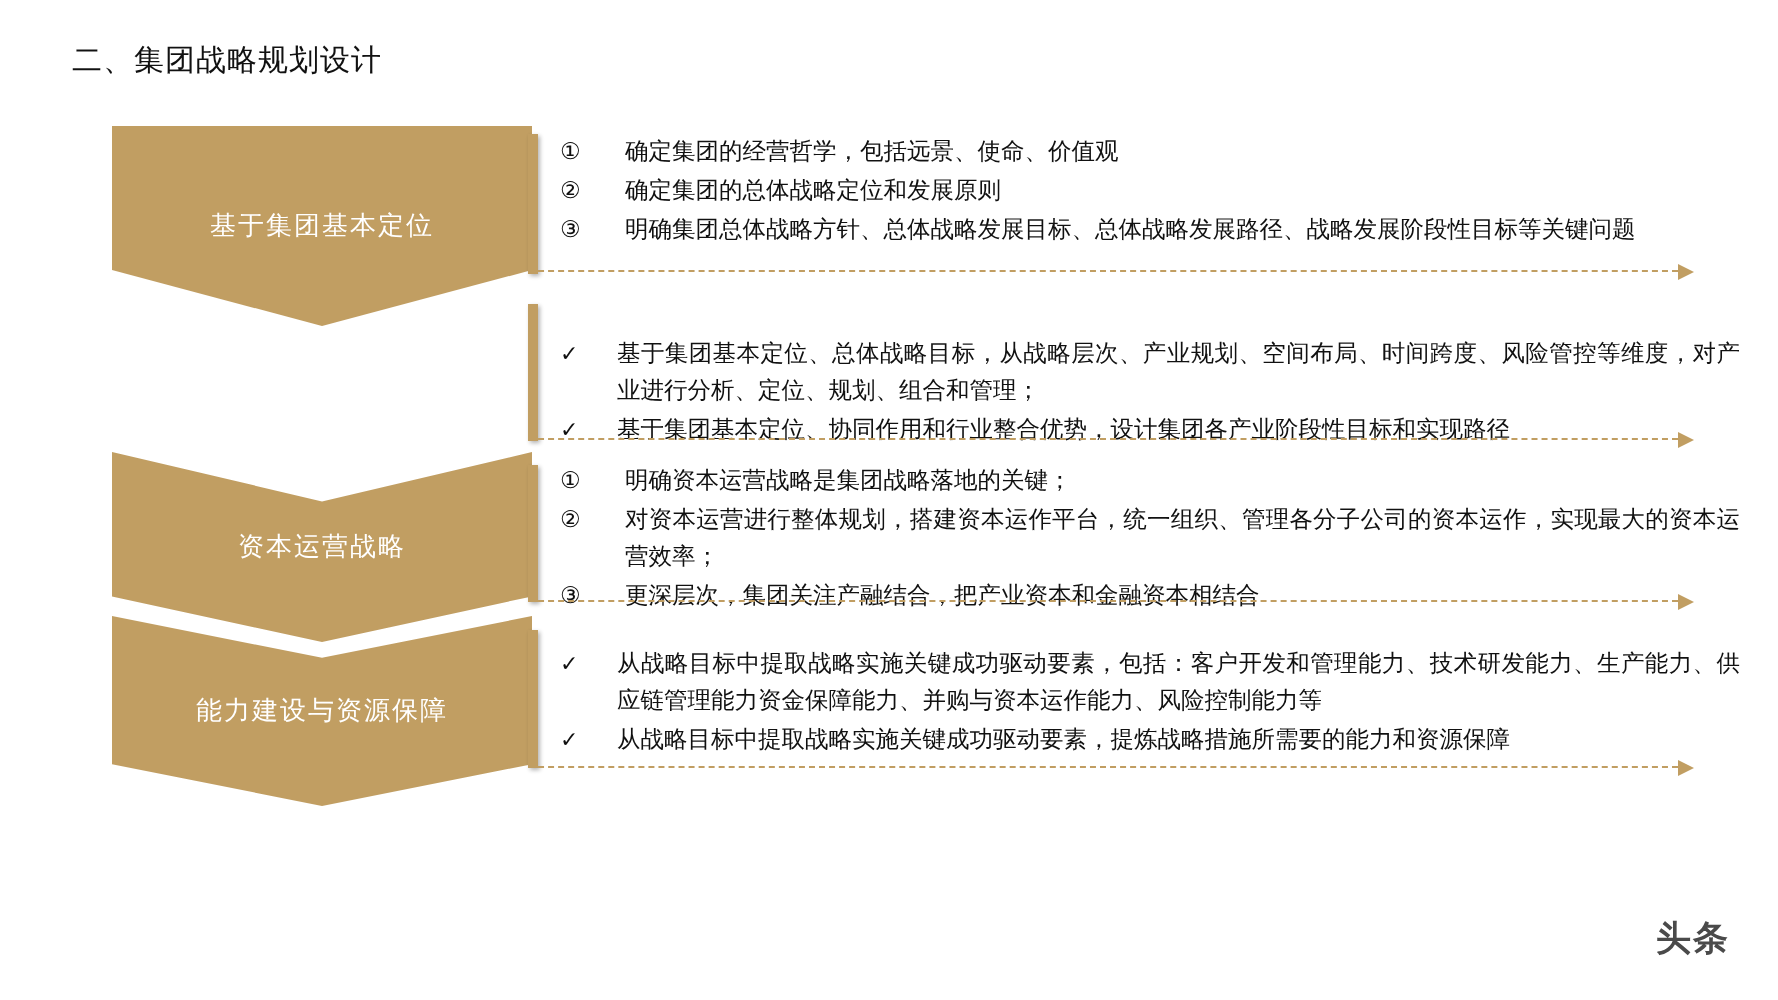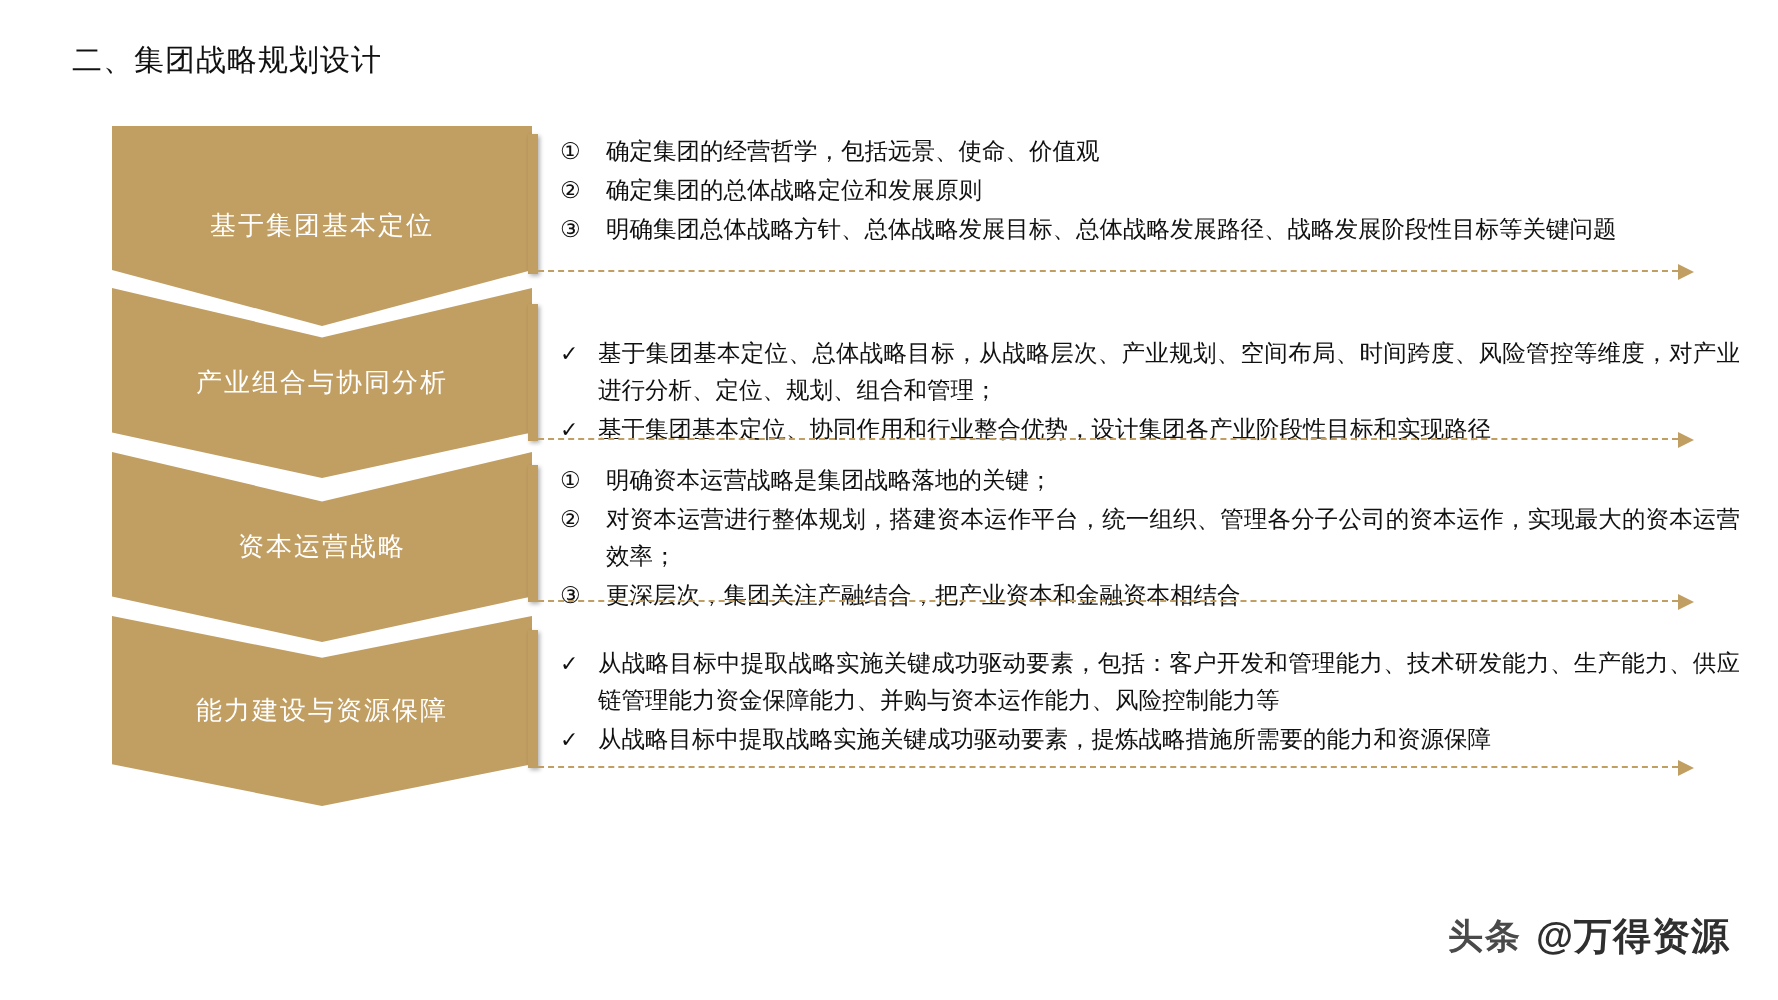--- a/index.html
+++ b/index.html
@@ -101,20 +101,21 @@
     line-height: 37px;
   }
   .bullet-marker.check {
     width: 38px;
     font-size: 22px;
   }
   .bullet-text {
     flex: 1 1 auto;
     text-align: justify;
     text-justify: inter-character;
+    margin-left: 19px;
   }
 
   
   .divider {
     position: absolute;
     left: 528px;
     width: 1150px;
     height: 2px;
     border-top: 2.5px dashed #c19e62;
   }
@@ -173,23 +174,20 @@
       <span class="bullet-marker">②</span>
       <span class="bullet-text">确定集团的总体战略定位和发展原则</span>
     </div>
     <div class="bullet">
       <span class="bullet-marker">③</span>
       <span class="bullet-text">明确集团总体战略方针、总体战略发展目标、总体战略发展路径、战略发展阶段性目标等关键问题</span>
     </div>
   </div>
   <div class="divider" style="top:270px;"></div>
 
-  <div class="chev mid" style="top:288px; height:190px;">
-    <span class="chev-label">产业组合与协同分析</span>
-  </div>
   <div class="accent-bar" style="left:528px; top:304px; height:137px;"></div>
   <div class="bullets" style="top:335px;">
     <div class="bullet">
       <span class="bullet-marker check">✓</span>
       <span class="bullet-text">基于集团基本定位、总体战略目标，从战略层次、产业规划、空间布局、时间跨度、风险管控等维度，对产业进行分析、定位、规划、组合和管理；</span>
     </div>
     <div class="bullet">
       <span class="bullet-marker check">✓</span>
       <span class="bullet-text">基于集团基本定位、协同作用和行业整合优势，设计集团各产业阶段性目标和实现路径</span>
     </div>
@@ -229,14 +227,13 @@
       <span class="bullet-marker check">✓</span>
       <span class="bullet-text">从战略目标中提取战略实施关键成功驱动要素，提炼战略措施所需要的能力和资源保障</span>
     </div>
   </div>
   <div class="divider" style="top:766px;"></div>
 
 </div>
 
 <div id="watermark">
   <span class="wm-brand">头条</span>
-  <span class="wm-name">@万得资源</span>
 </div>
 
 </body></html>

